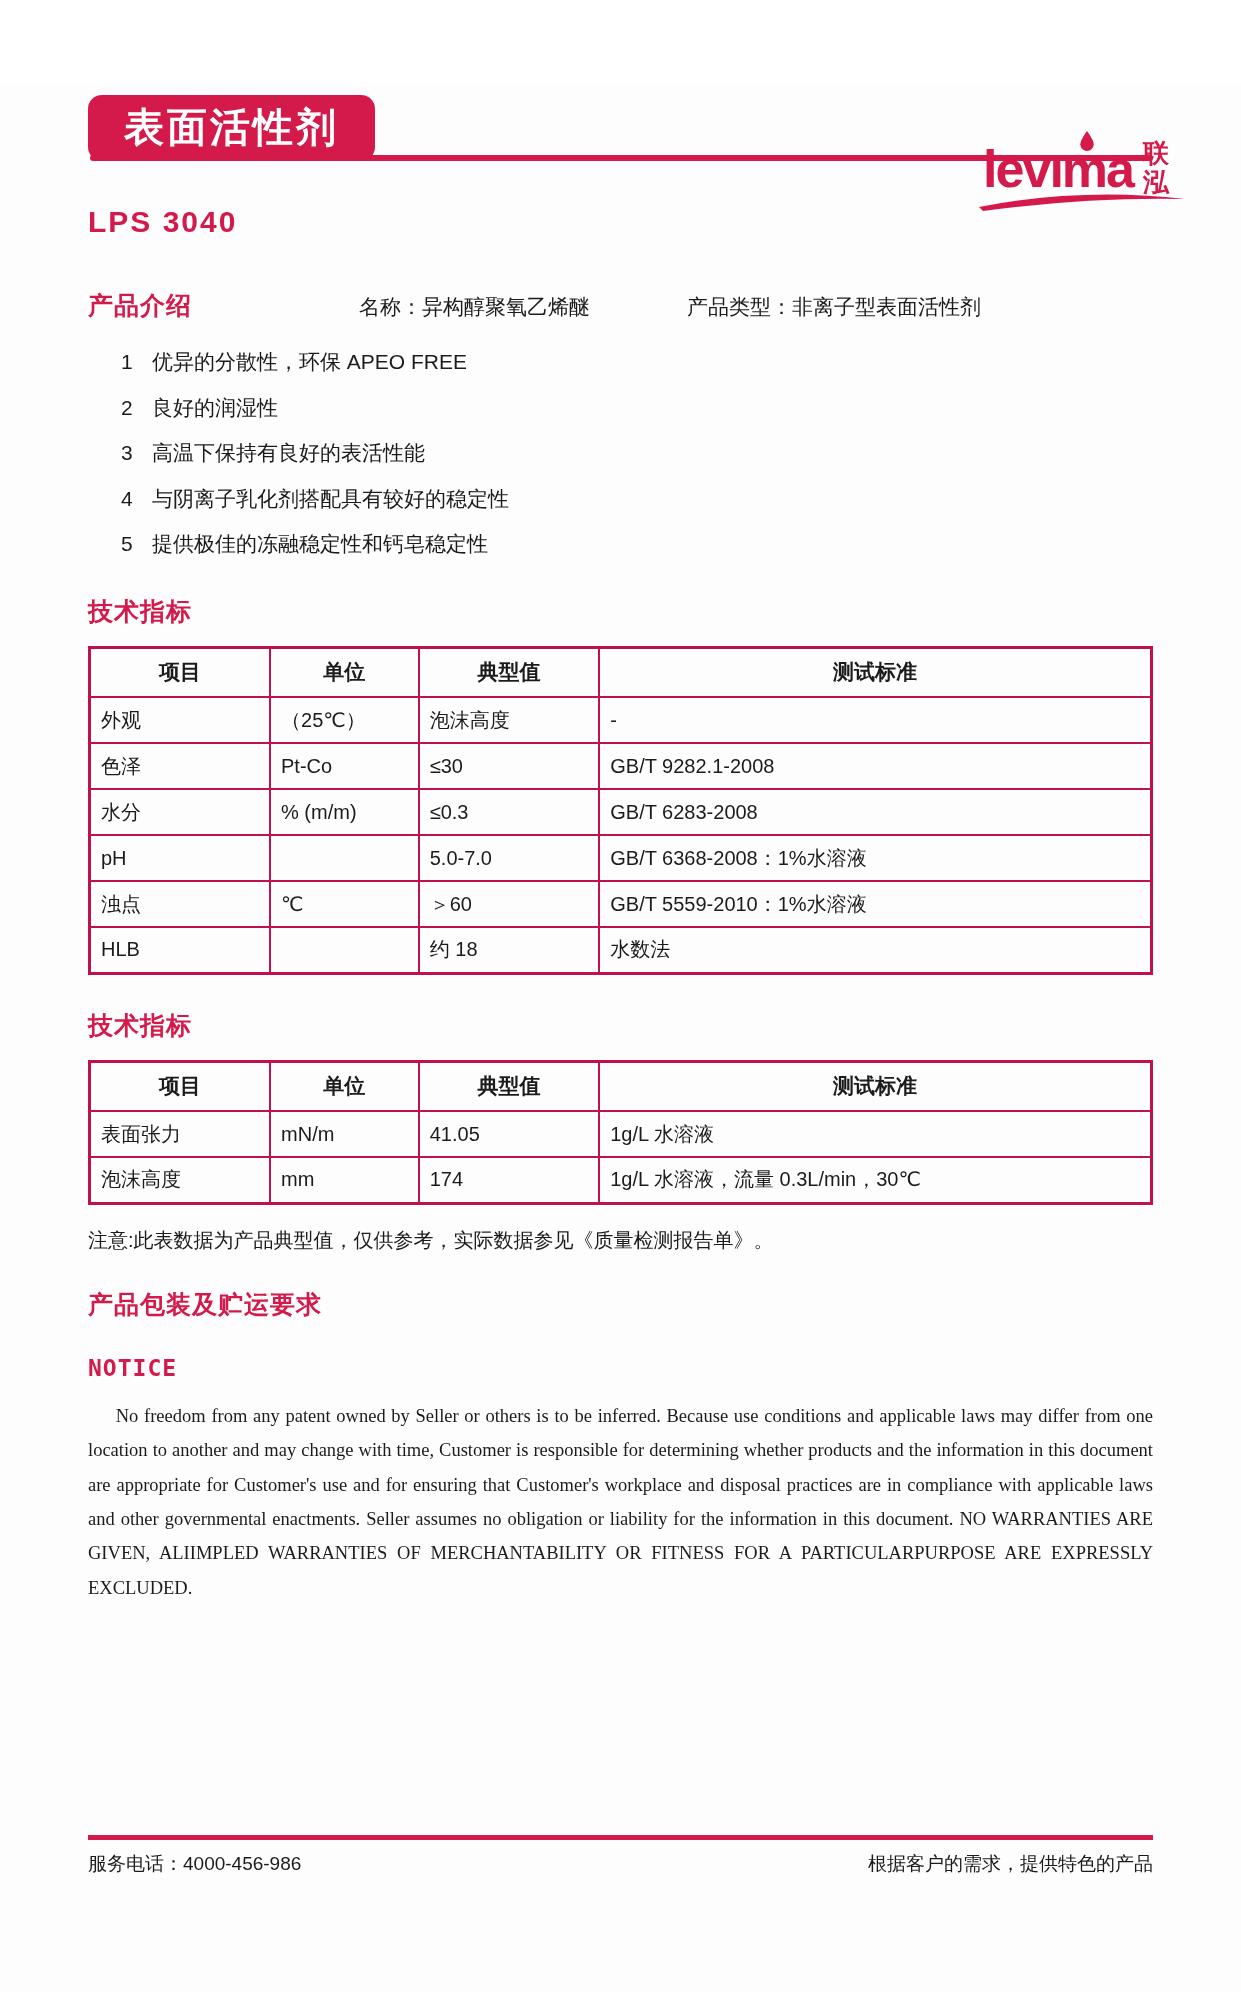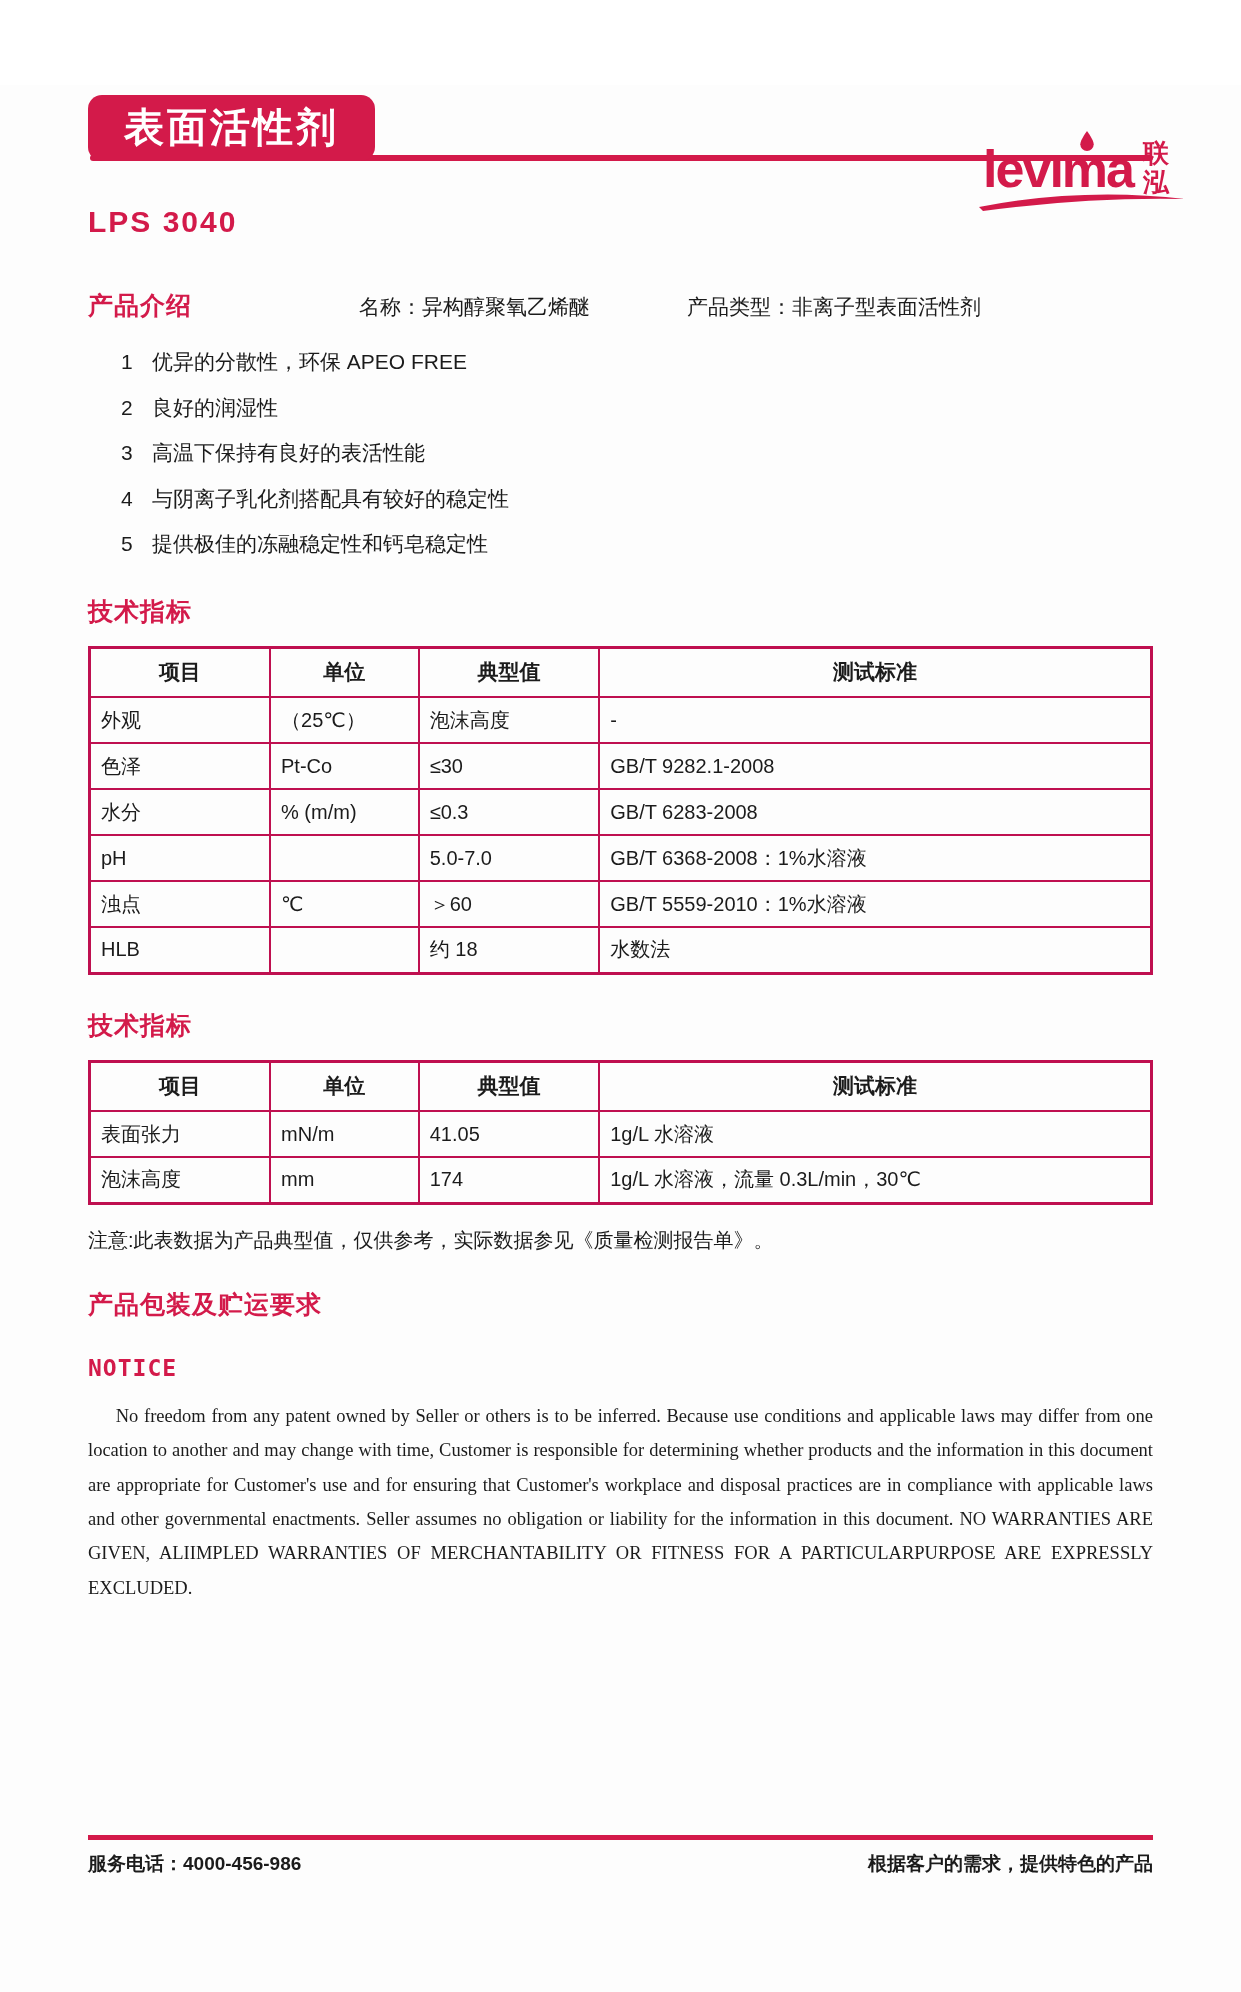--- a/index.html
+++ b/index.html
@@ -77,21 +77,21 @@
     font-size:23px;font-weight:bold;letter-spacing:1px;
   }
   .notice-body{
     margin:18px 88px 0;
     font-family:Liberation Serif, serif;
     font-size:18.5px;line-height:1.86;color:var(--ink);
     text-align:justify;text-indent:3ch;
   }
 
   
-  .footer{position:absolute;left:88px;right:88px;top:1750px;font-weight:bold;}
+  .footer{position:absolute;left:88px;right:88px;top:1750px;}
   .footer-rule{height:5px;background:var(--accent);margin-bottom:11px;}
   .footer-row{display:flex;justify-content:space-between;font-size:19px;color:var(--ink);}
 </style>
 </head>
 <body>
 
 <div class="page">
 
   <div class="banner">
     <div class="banner-rule"></div>

